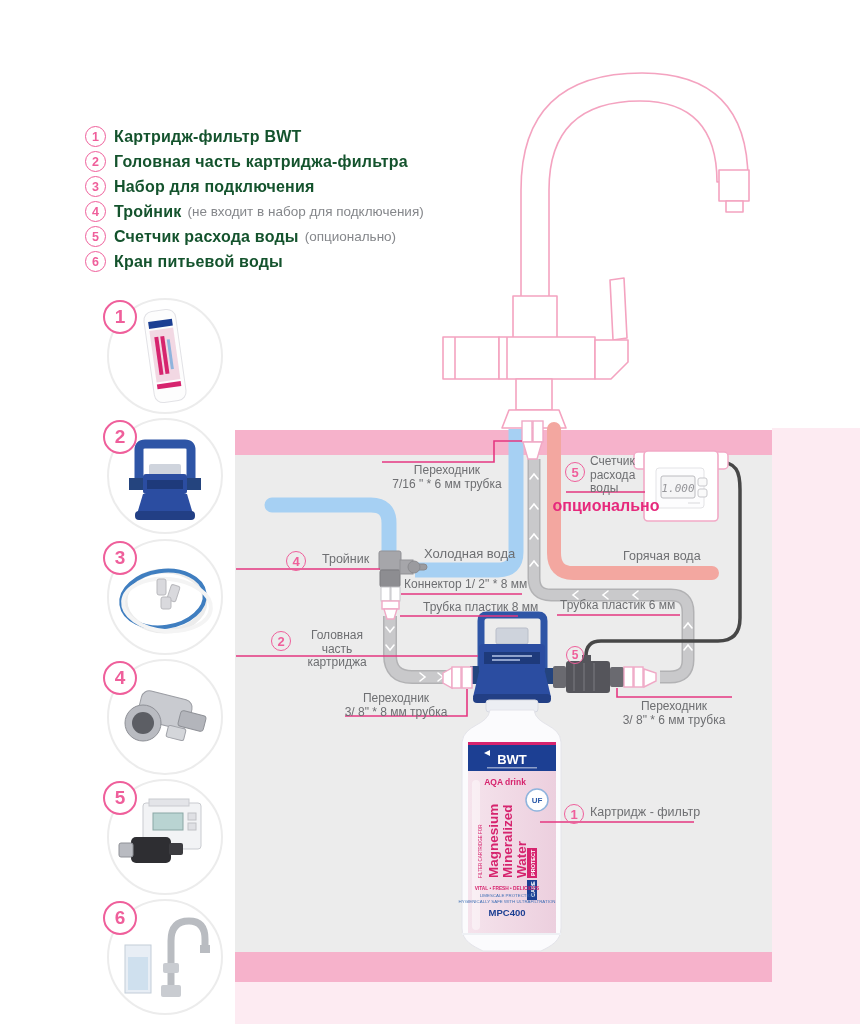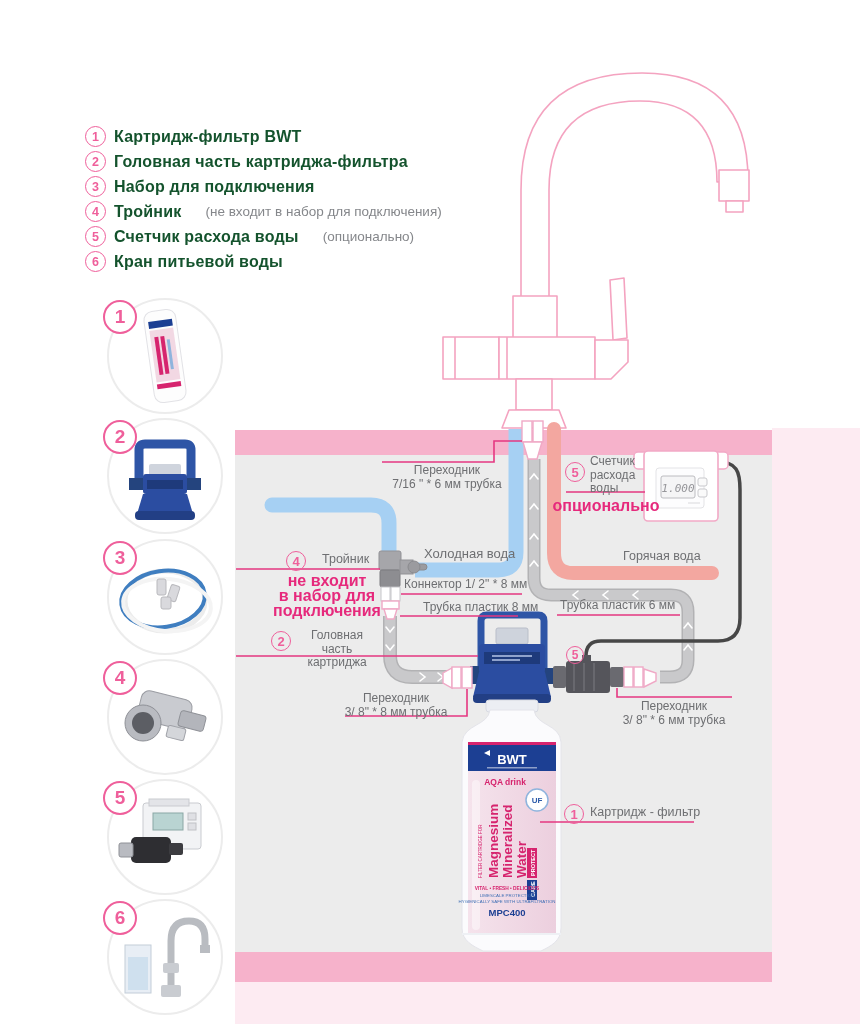--- a/index.html
+++ b/index.html
@@ -12,21 +12,21 @@
   #shelf-band{left:235px;top:952px;width:537px;height:30px;background:#f6b2cb;}
   #right-col{left:772px;top:428px;width:88px;height:596px;background:#fdebf2;}
   #bottom-area{left:235px;top:982px;width:537px;height:42px;background:#fdebf2;}
   
   #legend{position:absolute;left:85px;top:126px;}
   .legend-row{display:flex;align-items:center;margin-bottom:4px;height:21px;}
   .lnum{width:19px;height:19px;border:1.5px solid #ef5f9b;border-radius:50%;
         color:#ef5f9b;font-size:12.5px;font-weight:bold;display:flex;
         align-items:center;justify-content:center;margin-right:8px;flex:none;}
   .ltext{font-size:16px;font-weight:bold;color:#14532d;letter-spacing:.2px;}
-  .lnote{font-size:13.5px;font-weight:normal;color:#85878b;margin-left:24px;}
+  .lnote{font-size:13.5px;font-weight:normal;color:#85878b;margin-left:6px;}
   
   .pcircle{position:absolute;width:112px;height:112px;border:2px solid #ececec;
            border-radius:50%;background:#fff;left:107px;display:flex;
            align-items:center;justify-content:center;overflow:hidden;}
   .pbadge{position:absolute;width:30px;height:30px;border:2px solid #ef5f9b;
           border-radius:50%;background:#fff;color:#ef5f9b;font-size:19px;
           font-weight:bold;display:flex;align-items:center;justify-content:center;left:103px;}
   
   .dlab{position:absolute;color:#6e6f72;font-size:12px;line-height:13.5px;}
   .center{transform:translateX(-50%);text-align:center;}
@@ -321,25 +321,20 @@
   <div class="dnum" style="left:565px;top:462px;">5</div>
   <div class="dlab" style="left:590px;top:455px;">
     <div>Счетчик</div>
     <div>расхода</div>
     <div>воды</div>
   </div>
   <div class="dlab pinktxt center" style="left:606px;top:498px;">опционально</div>
 
   <div class="dnum" style="left:286px;top:551px;">4</div>
   <div class="dlab" style="left:322px;top:553px;font-size:12.5px;">Тройник</div>
-  <div class="dlab pinktxt center" style="left:327px;top:573px;">
-    <div>не входит</div>
-    <div>в набор для</div>
-    <div>подключения</div>
-  </div>
 
   <div class="dlab" style="left:424px;top:547px;font-size:13px;">Холодная вода</div>
   <div class="dlab" style="left:623px;top:550px;font-size:12.5px;">Горячая вода</div>
   <div class="dlab" style="left:404px;top:578px;">Коннектор 1/ 2" * 8 мм</div>
   <div class="dlab" style="left:423px;top:601px;">Трубка пластик 8 мм</div>
   <div class="dlab" style="left:560px;top:599px;">Трубка пластик 6 мм</div>
 
   <div class="dnum" style="left:271px;top:631px;">2</div>
   <div class="dlab" style="left:300px;top:629px;width:74px;text-align:center;">
     <div>Головная часть</div>

